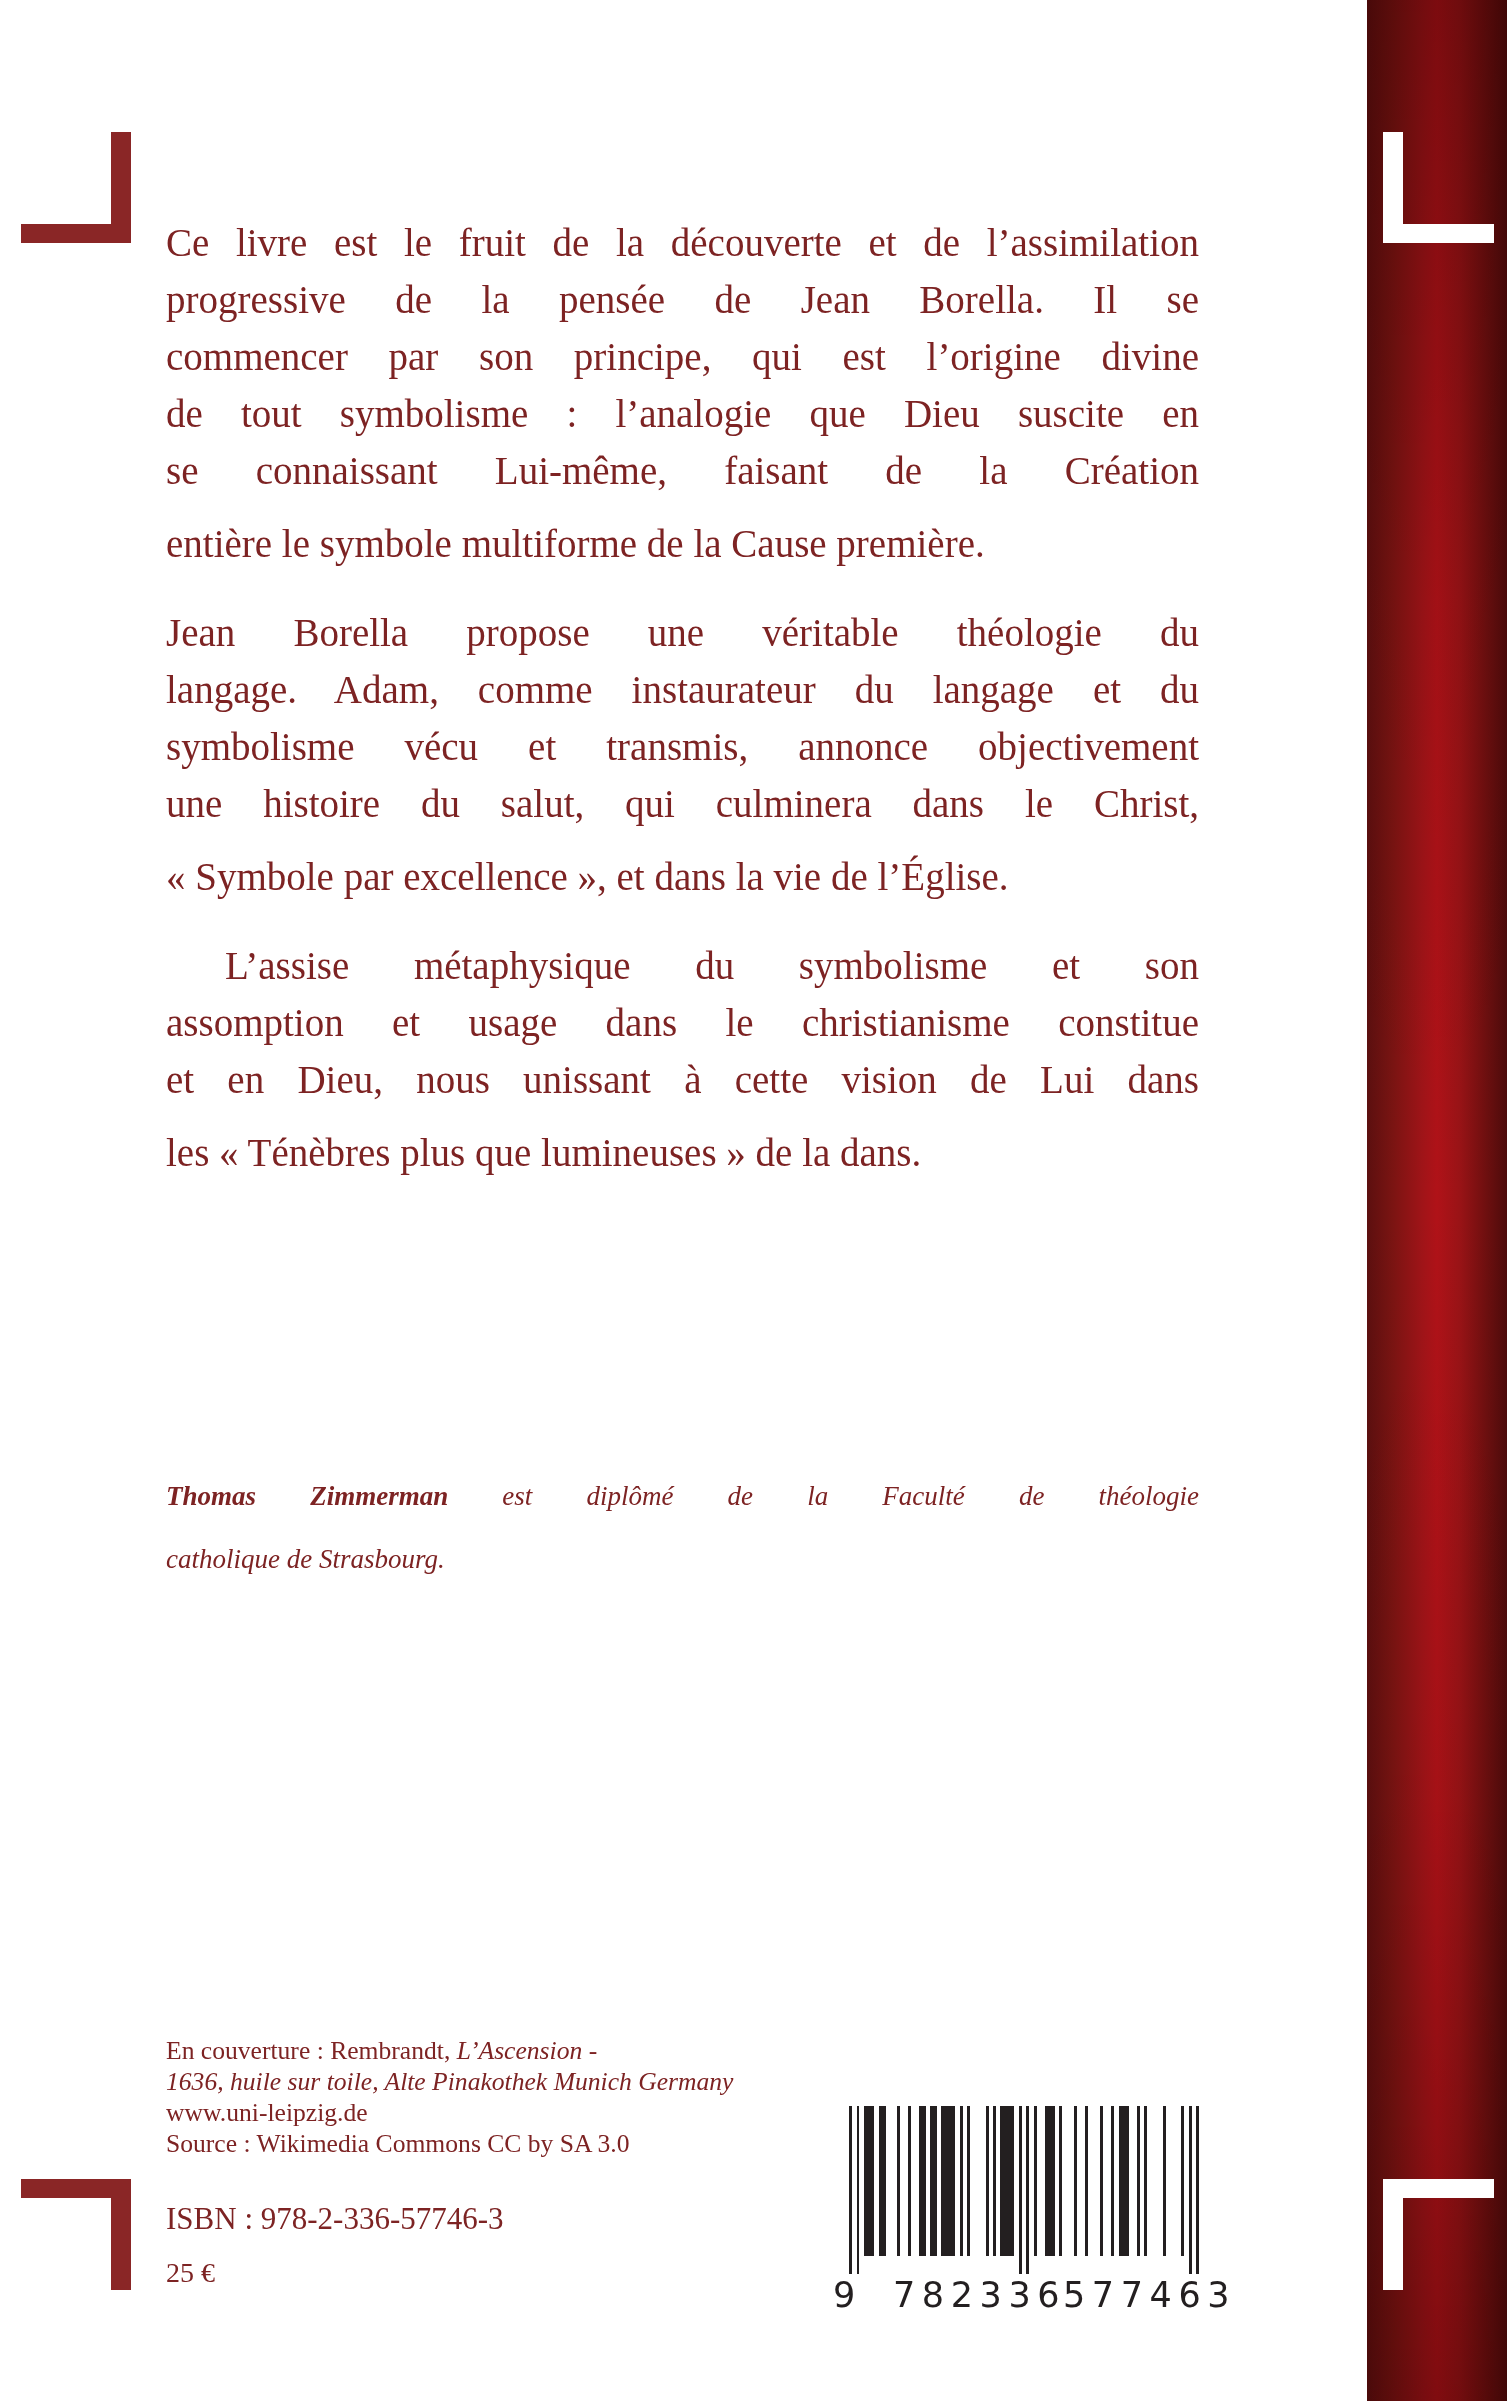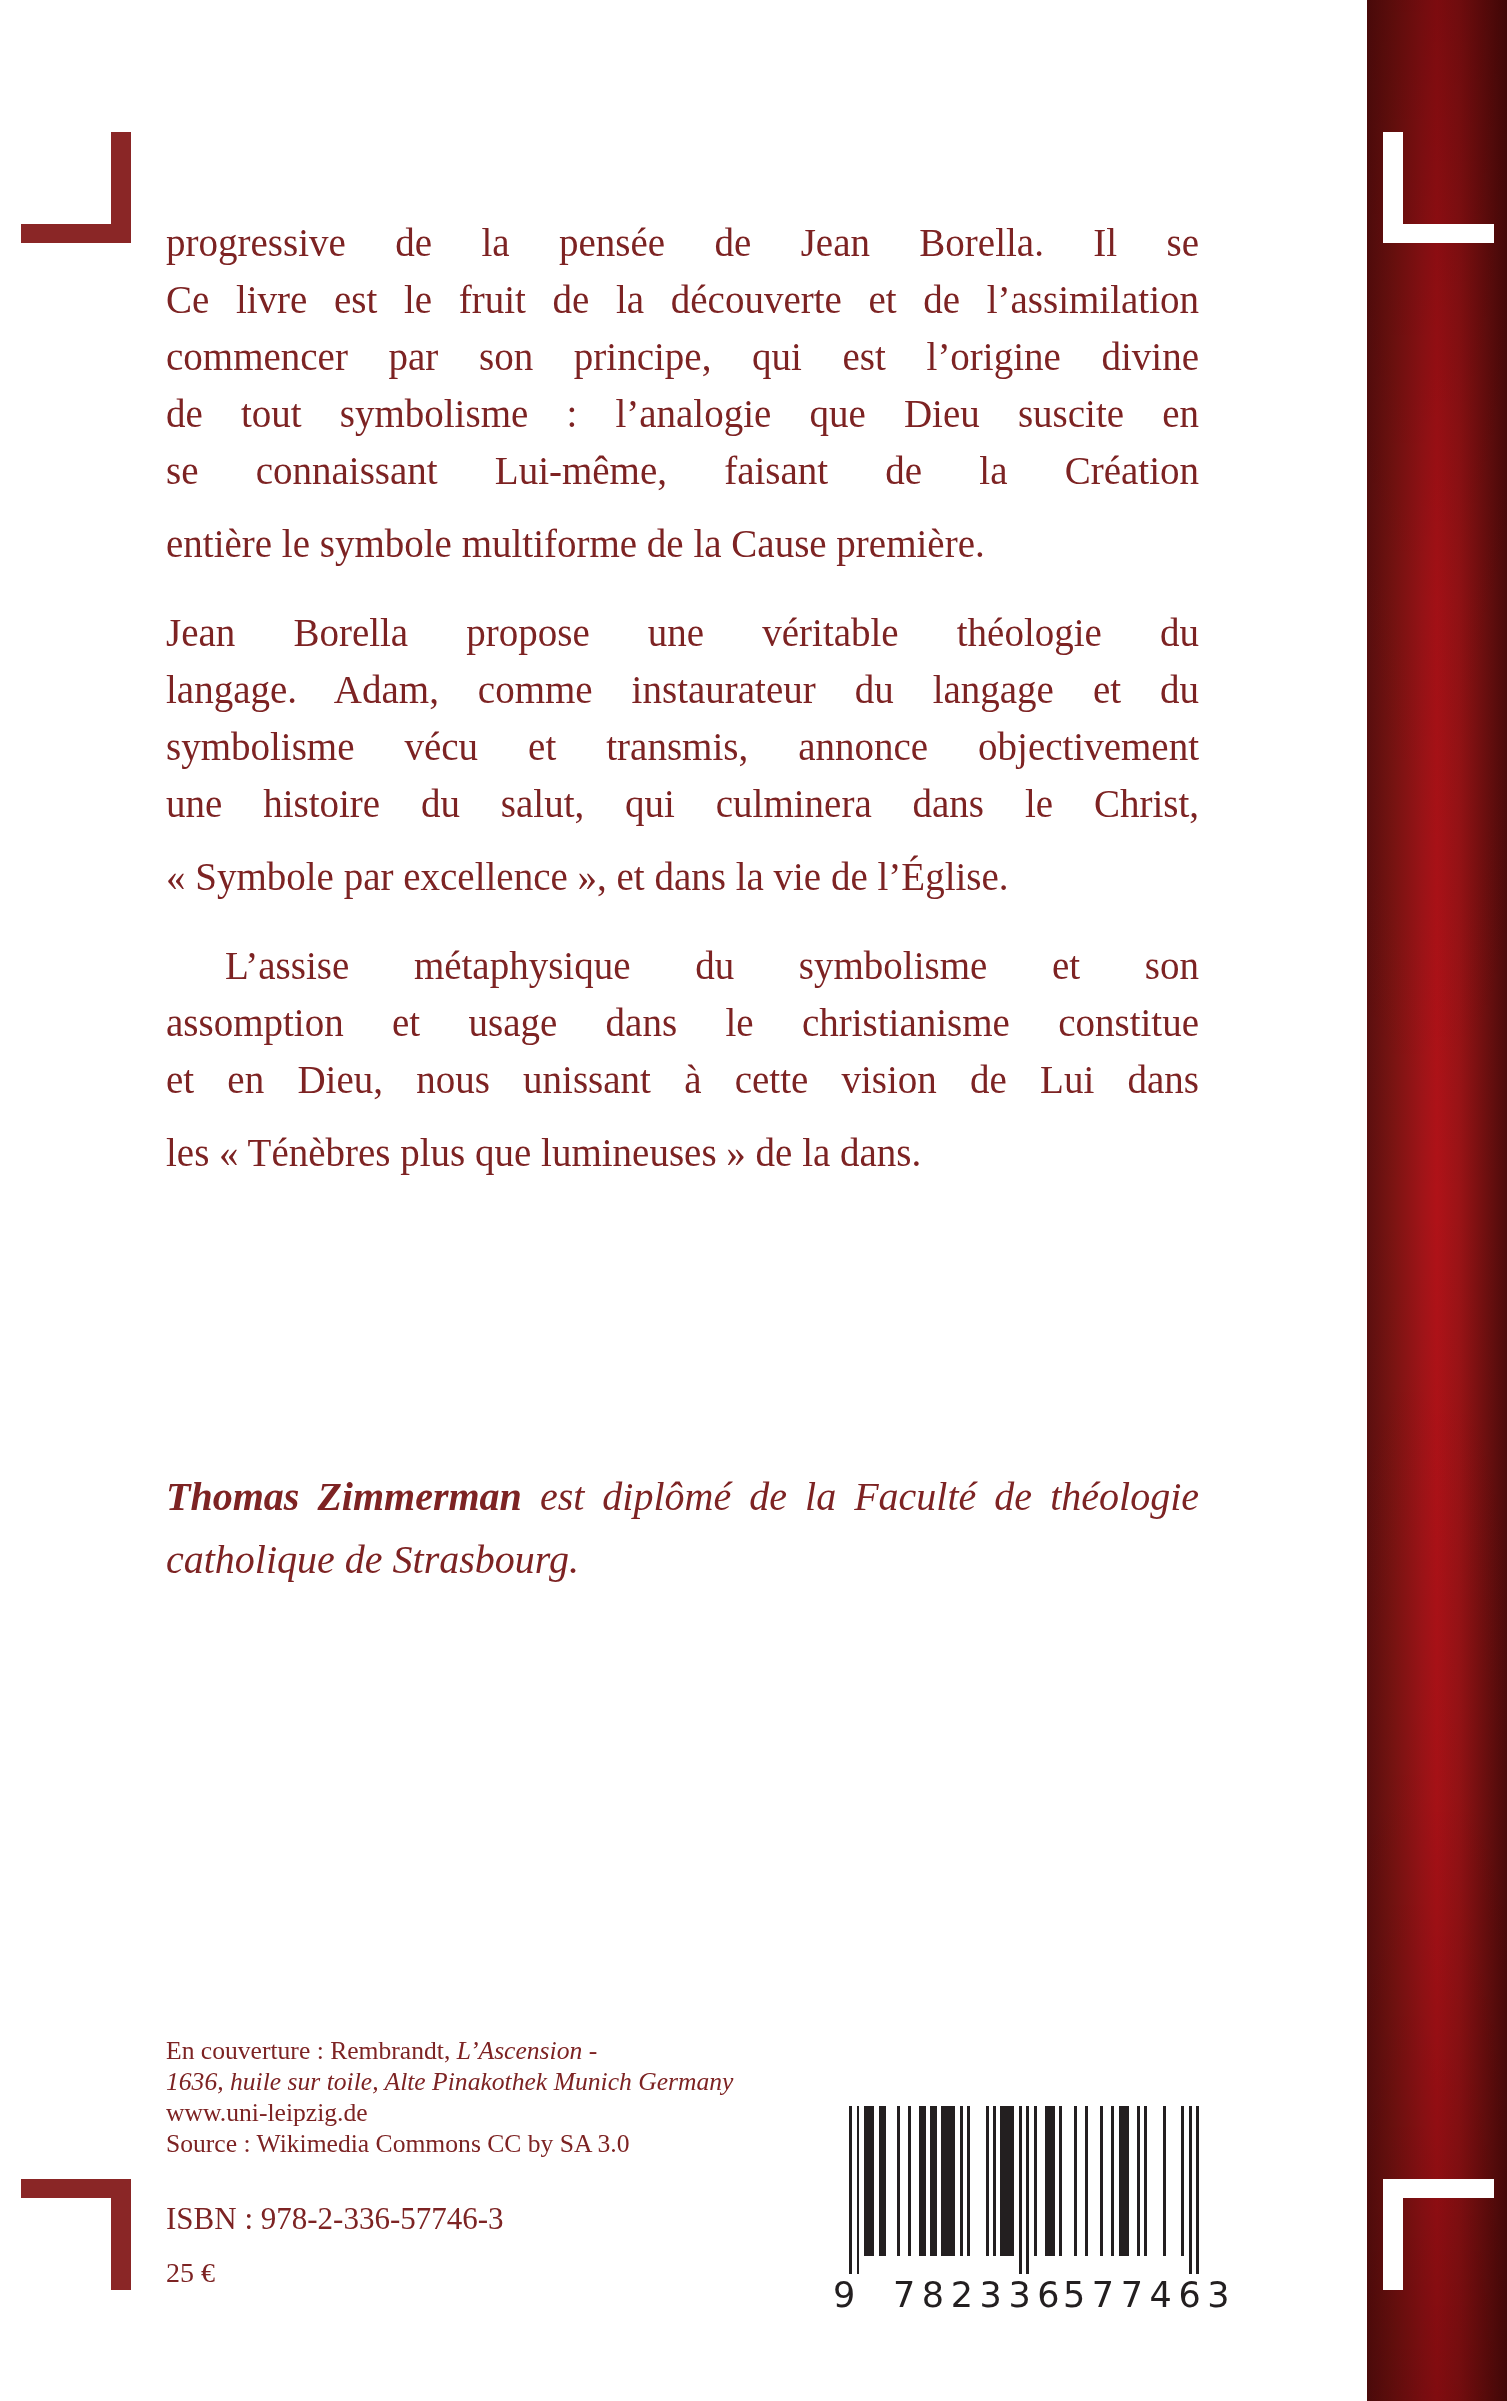--- a/index.html
+++ b/index.html
@@ -24,21 +24,21 @@
   .line {
     display: block; height: 57px; line-height: 57px;
     font-size: 39px; text-align: justify; text-align-last: justify;
     white-space: nowrap; overflow: visible;
   }
   .line.last { text-align-last: left; margin-top: 16px; }
   .line.indent { padding-left: 59px; }
   .para + .para { margin-top: 32px; }
 
   .bio { position: absolute; left: 166px; top: 1473px; width: 1033px; font-style: italic; }
-  .bio .line { font-size: 40px; height: 47px; line-height: 47px; }
+  .bio .line { font-size: 27px; height: 47px; line-height: 47px; }
   .bio b { font-weight: bold; }
 
   .credits { position: absolute; left: 166px; top: 2035px; font-size: 25.6px; line-height: 31px; white-space: nowrap; }
   .credits div { height: 31px; }
   .isbn { position: absolute; left: 166px; top: 2198px; font-size: 31px; line-height: 42px; white-space: nowrap; }
   .price { position: absolute; left: 166px; top: 2249px; font-size: 28px; line-height: 47px; white-space: nowrap; }
 
   .barcode { position: absolute; left: 833px; top: 2106px; width: 379px; height: 199px; }
   .barcode .b { position: absolute; top: 0; background: #231f20; }
   .barcode .digits { position: absolute; top: 170px; font-family: "DejaVu Sans", sans-serif; font-size: 35px; color: #231f20; line-height: 38px; white-space: nowrap; }
@@ -61,22 +61,22 @@
   <div class="bar white" style="left:1383px;top:132px;width:20px;height:111px;"></div>
   <div class="bar white" style="left:1383px;top:224px;width:111px;height:19px;"></div>
 </div>
 <div>
   <div class="bar white" style="left:1383px;top:2179px;width:111px;height:19px;"></div>
   <div class="bar white" style="left:1383px;top:2179px;width:20px;height:111px;"></div>
 </div>
 
 <div class="text-block" style="top:214px;">
   <p class="para">
+    <span class="line">Ce livre est le fruit de la découverte et de l’assimilation</span>
     <span class="line">progressive de la pensée de Jean Borella. Il se</span>
-    <span class="line">Ce livre est le fruit de la découverte et de l’assimilation</span>
     <span class="line">commencer par son principe, qui est l’origine divine</span>
     <span class="line">de tout symbolisme : l’analogie que Dieu suscite en</span>
     <span class="line">se connaissant Lui-même, faisant de la Création</span>
     <span class="line last">entière le symbole multiforme de la Cause première.</span>
   </p>
   <p class="para">
     <span class="line">Jean Borella propose une véritable théologie du</span>
     <span class="line">langage. Adam, comme instaurateur du langage et du</span>
     <span class="line">symbolisme vécu et transmis, annonce objectivement</span>
     <span class="line">une histoire du salut, qui culminera dans le Christ,</span>

